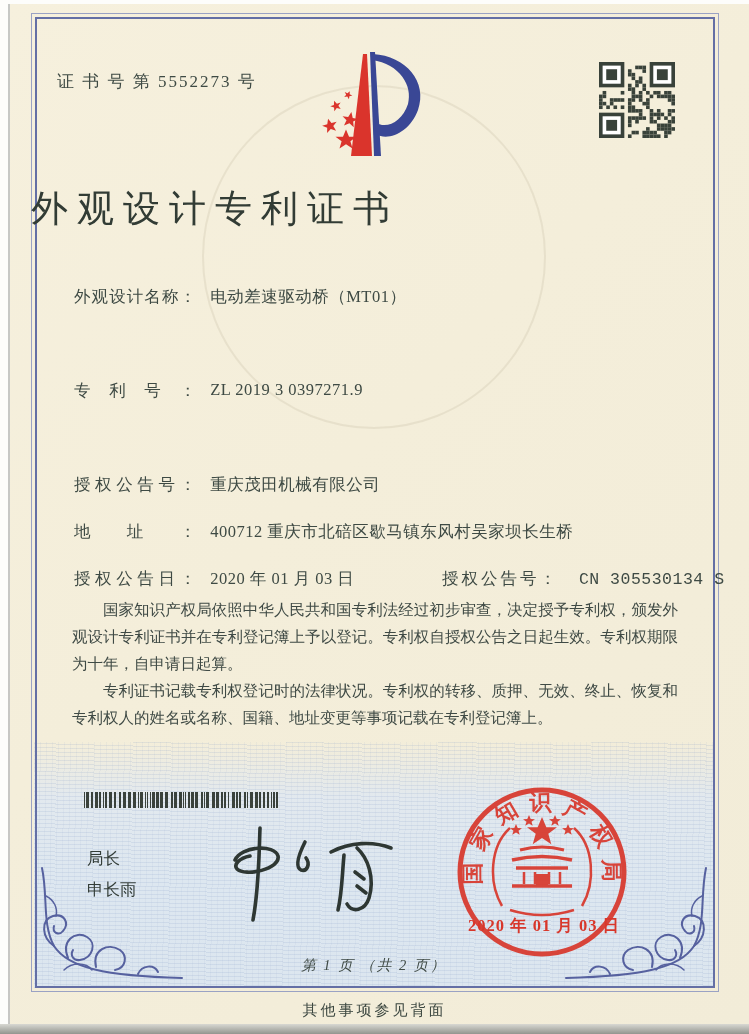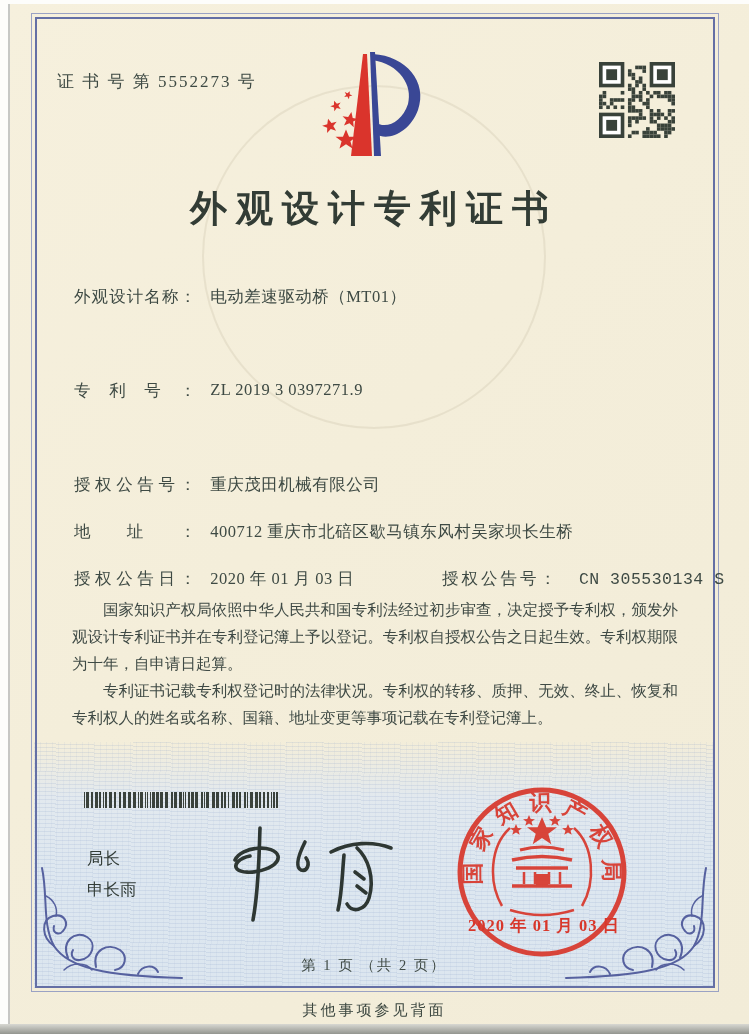--- a/index.html
+++ b/index.html
@@ -22,40 +22,40 @@
          linear-gradient(to bottom, rgba(226,234,243,0) 0px, rgba(223,232,242,0.85) 55px, #dde7f0 140px, #dce6ef 100%);}
   
   .frame-outer{position:absolute;left:31px;top:13px;width:686px;height:977px;
         border:1px solid #9aa2c4;z-index:2;}
   .frame-inner{position:absolute;left:3px;top:3px;right:3px;bottom:3px;border:2px solid #646fa5;}
   .flourish{position:absolute;z-index:3;}
   .content{position:absolute;left:0;top:0;width:749px;height:752px;z-index:4;}
   .cert-no{position:absolute;left:57px;top:70px;font-size:17px;letter-spacing:2px;color:#3e4a44;}
   .logo{position:absolute;left:306px;top:48px;}
   .qr{position:absolute;left:599px;top:62px;width:76px;height:76px;}
-  .title{position:absolute;left:31px;top:184px;width:686px;text-align:center;
-        font-size:37px;font-weight:700;letter-spacing:9px;color:#323c35;}
+  .title{position:absolute;left:31px;top:184px;width:686px;
+        font-size:37px;font-weight:400;letter-spacing:9px;color:#323c35;}
   .row{position:absolute;left:74px;font-size:16.5px;color:#3e4a44;white-space:nowrap;}
   .lbl{display:inline-block;width:122px;text-align:justify;text-align-last:justify;vertical-align:top;}
   .val{display:inline-block;margin-left:10px;letter-spacing:.5px;}
   .grant-pair{position:absolute;left:368px;top:0;font-family:Liberation Mono, monospace;}
   .grant-pair .glbl{letter-spacing:3px;}
   .paras{position:absolute;left:72px;top:596px;width:606px;font-size:15.5px;line-height:27px;
         color:#3f4a45;text-align:justify;}
   .paras p{margin:0;text-indent:2em;}
   .barcode{position:absolute;left:84px;top:792px;width:195px;height:16px;font-size:0;white-space:nowrap;}
   .barcode i{display:inline-block;height:100%;background:#3a423c;}
   .barcode i.sp{background:transparent;}
   .director{position:absolute;left:87px;top:843px;font-size:16.5px;line-height:31px;color:#333d38;}
   .signature{position:absolute;left:205px;top:820px;}
   .seal{position:absolute;left:450px;top:780px;}
   .seal-date{position:absolute;left:452px;top:915px;width:184px;text-align:center;
         color:#d8372b;font-size:16.5px;letter-spacing:1px;font-weight:600;}
   .page-num{position:absolute;left:31px;top:956px;width:686px;text-align:center;
-        font-size:14.5px;letter-spacing:2px;color:#3f4a45;}
+        font-size:14.5px;letter-spacing:2px;color:#3f4a45;font-style:italic;}
   .back-note{position:absolute;left:0;top:1001px;width:749px;text-align:center;
         font-size:15px;letter-spacing:3px;color:#3c4740;}
 </style>
 </head>
 <body>
 
 <svg width="0" height="0" style="position:absolute" aria-hidden="true">
   <defs>
     <polygon id="star" fill="currentColor" points="0,-10 2.9,-3.2 10,-3.1 4.2,1.2 6.2,8.1 0,4 -6.2,8.1 -4.2,1.2 -10,-3.1 -2.9,-3.2"></polygon>
   </defs>

